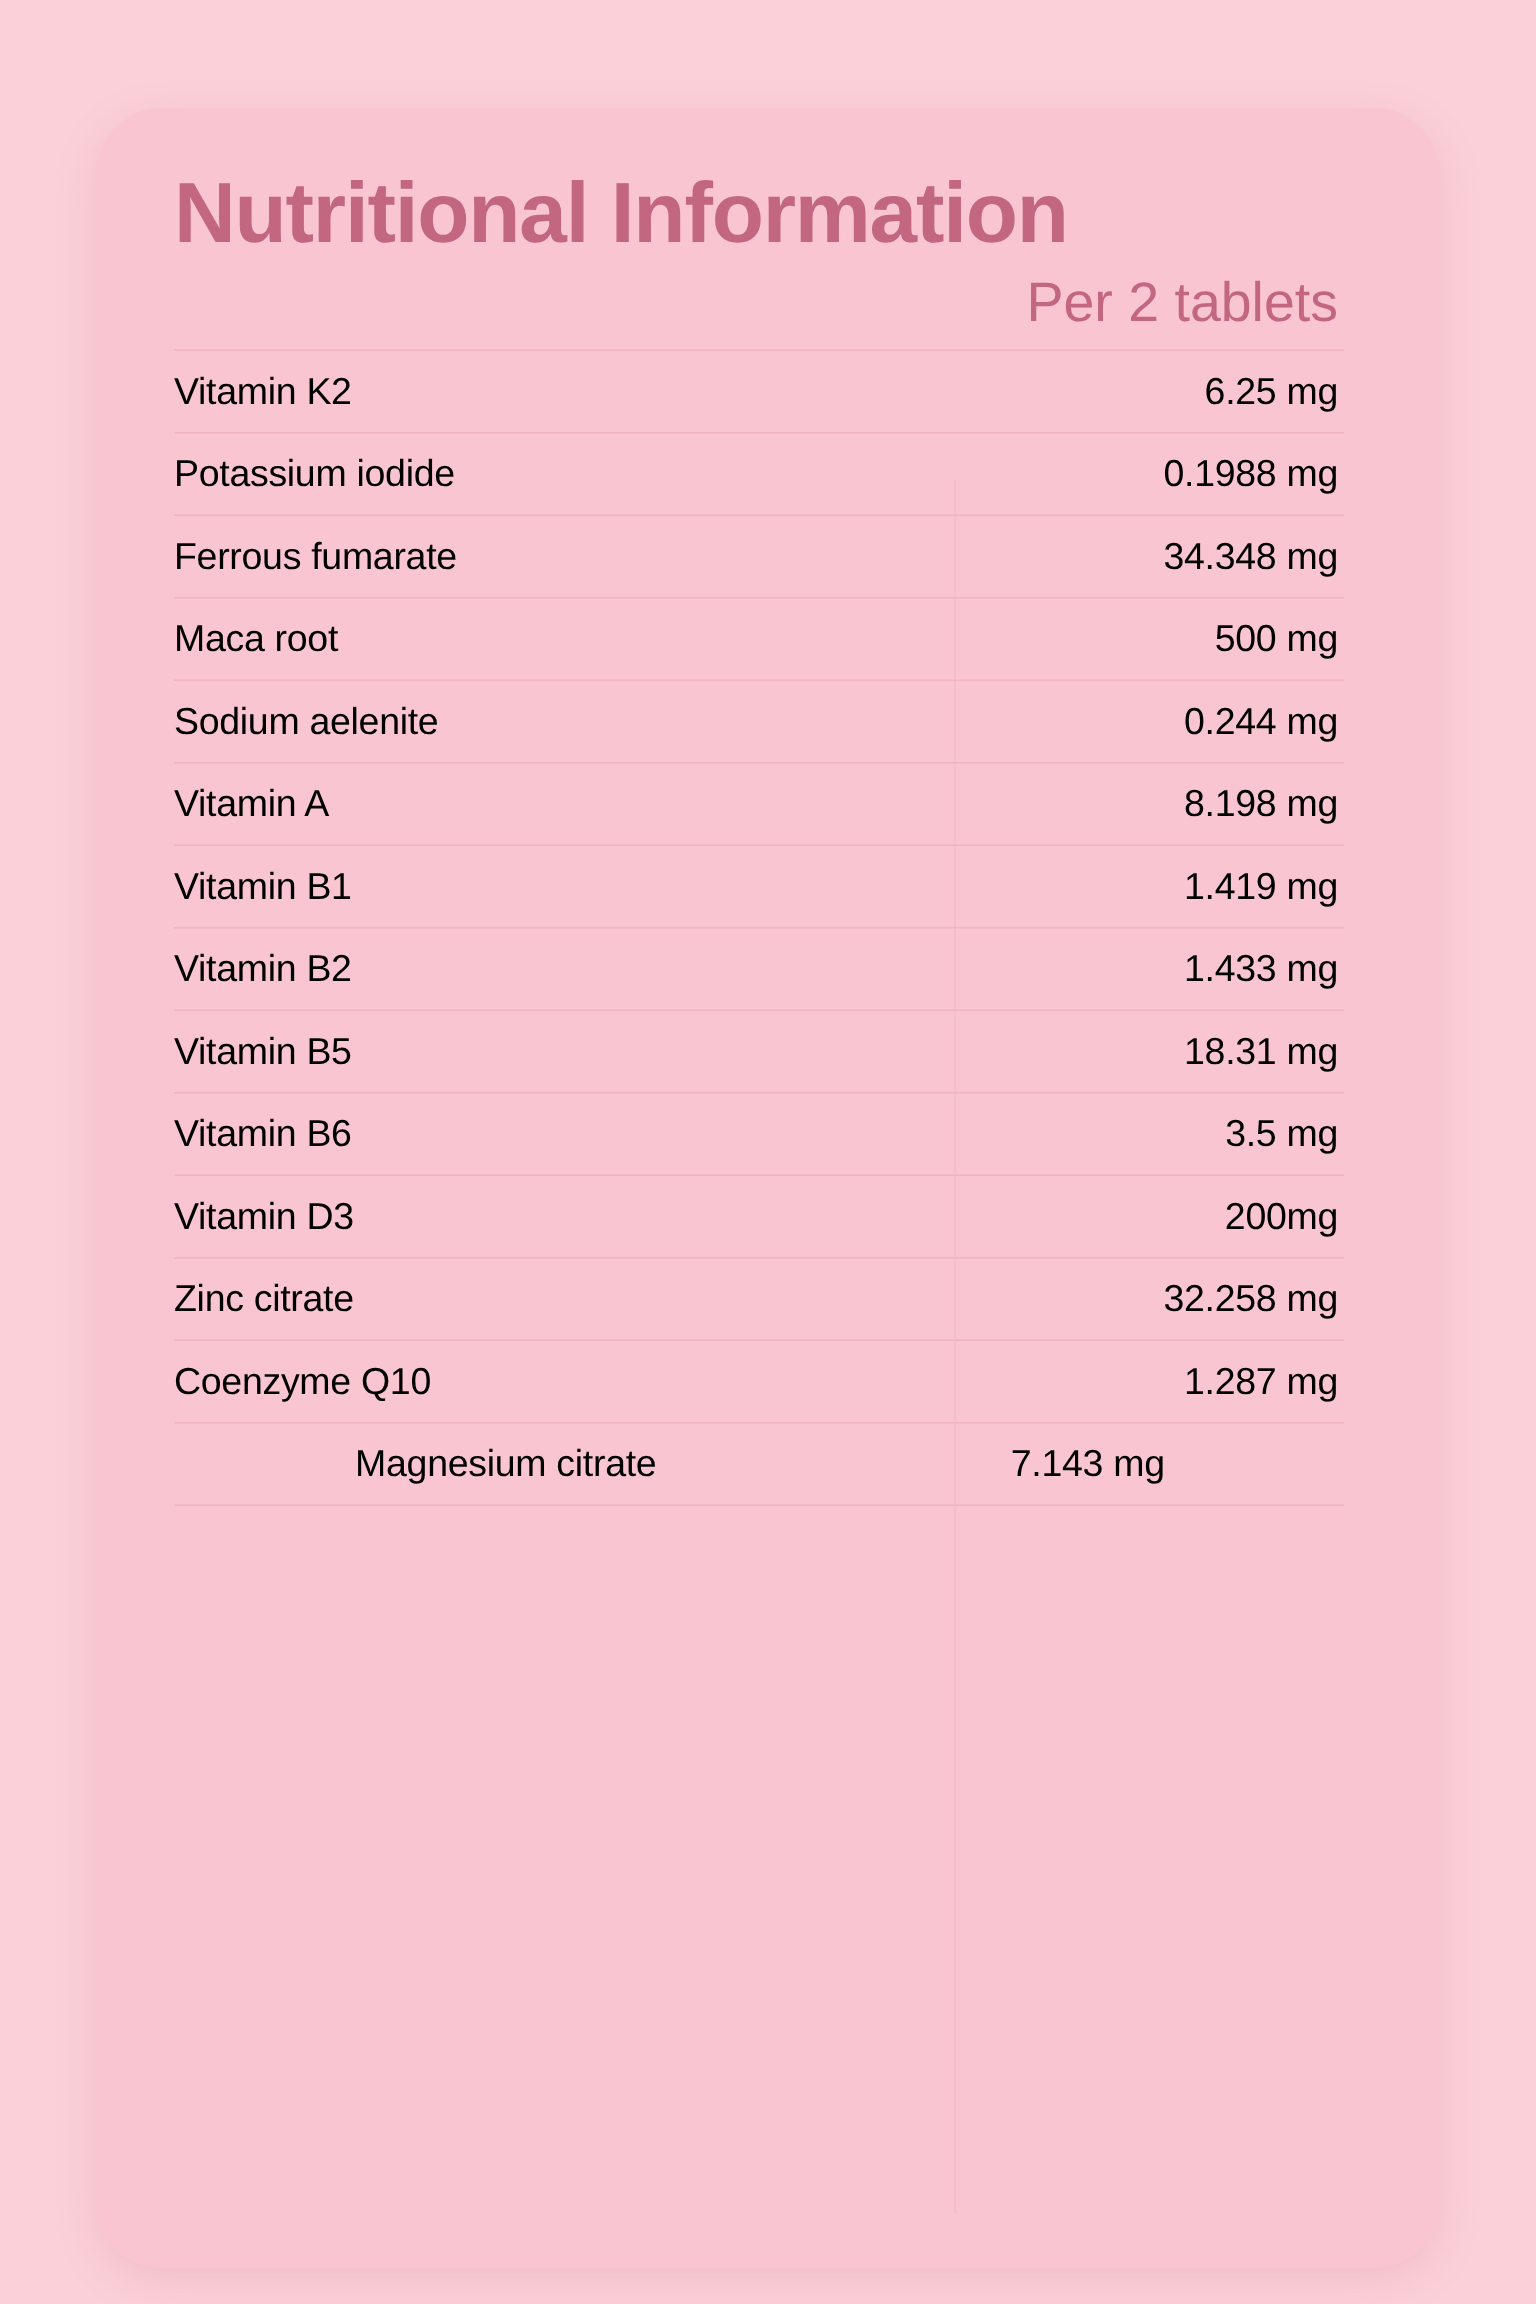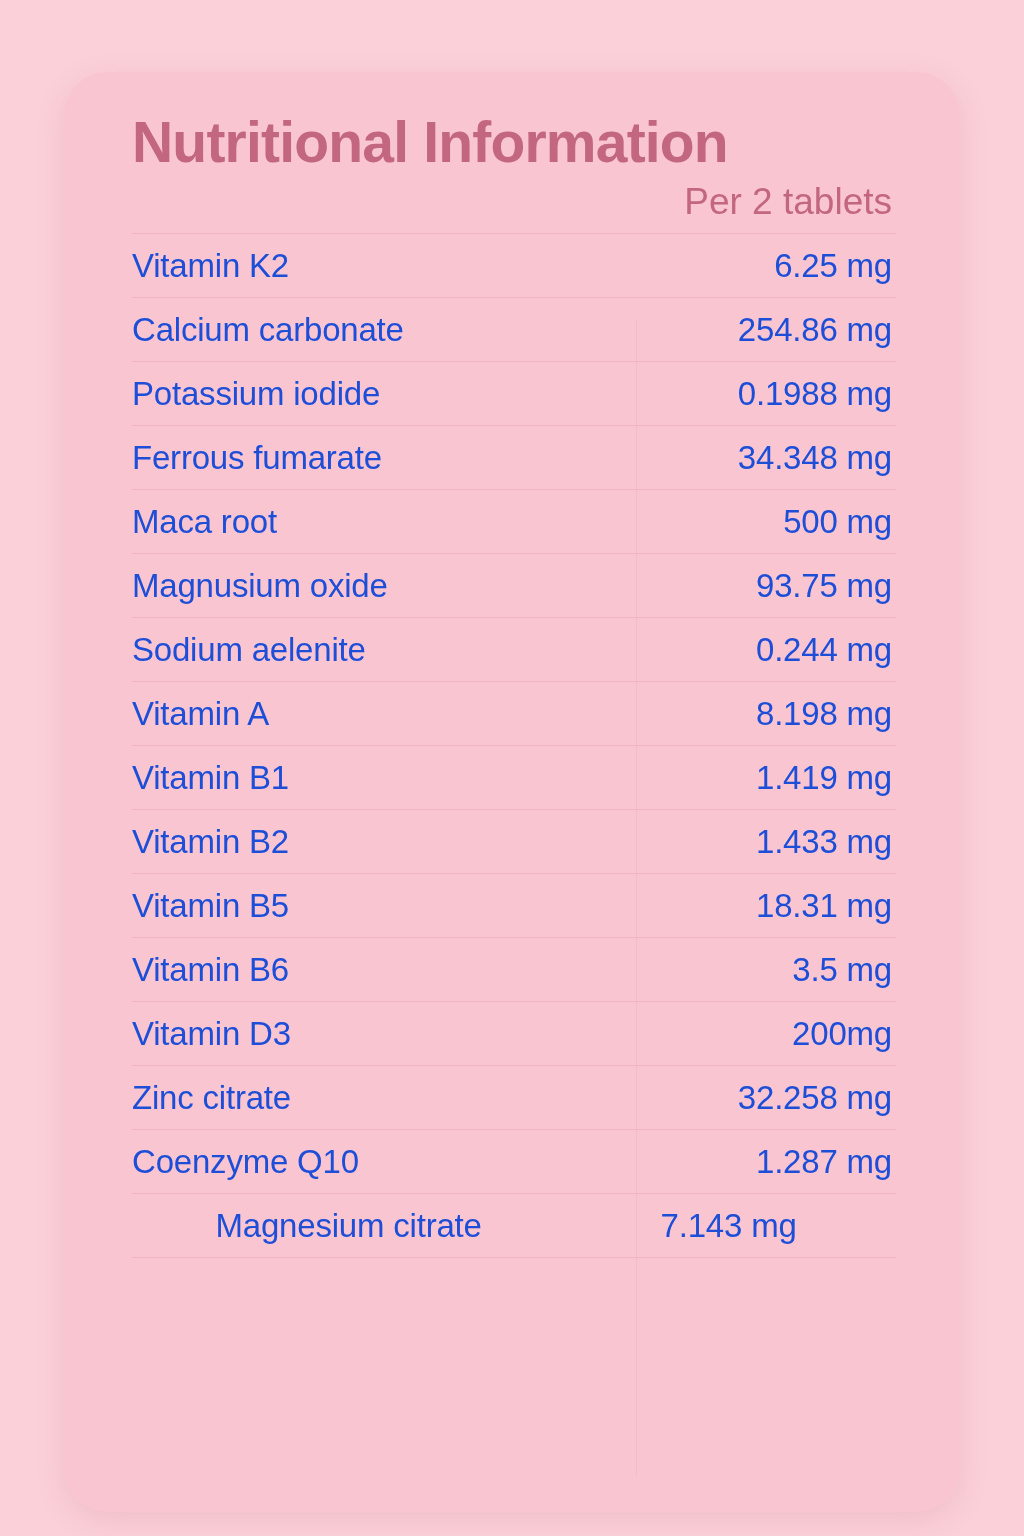--- a/index.html
+++ b/index.html
@@ -21,21 +21,21 @@
     height: 1440px;
     background: #f9c5d1;
     border-radius: 44px;
     box-shadow: 0 8px 28px rgba(190, 110, 135, 0.18);
     box-sizing: border-box;
     padding: 0 0 0 0;
     overflow: hidden;
   }
   .inner {
     position: absolute;
-    left: 68px;
+    left: 52px;
     right: 64px;
     top: 40px;
   }
   .title {
     color: #c2677f;
     font-size: 57px;
     font-weight: bold;
     letter-spacing: -0.8px;
     line-height: 1.06;
     margin: 0 0 4px 0;
@@ -51,22 +51,22 @@
     font-size: 37px;
     line-height: 1.1;
     margin-left: 27px;
   }
   table {
     width: 100%;
     border-collapse: collapse;
     table-layout: fixed;
   }
   td {
-    color: #1d4ed8;
-    font-size: 33px;
+    color: #000000;
+    font-size: 25px;
     padding: 13px 0 12px 0;
     border-top: 1.3px solid #f0b4c4;
     vertical-align: baseline;
     white-space: nowrap;
   }
   td.name {
     width: 57%;
     text-align: left;
     letter-spacing: -0.2px;
   }
@@ -99,38 +99,30 @@
     <div class="subtitle-row">
       <span class="subtitle">Per 2 tablets</span>
     </div>
     <table>
       <tbody>
           <tr>
             <td class="name">Vitamin K2</td>
             <td class="value">6.25 mg</td>
           </tr>
           <tr>
-            <td class="name">Calcium carbonate</td>
-            <td class="value">254.86 mg</td>
-          </tr>
-          <tr>
             <td class="name">Potassium iodide</td>
             <td class="value">0.1988 mg</td>
           </tr>
           <tr>
             <td class="name">Ferrous fumarate</td>
             <td class="value">34.348  mg</td>
           </tr>
           <tr>
             <td class="name">Maca root</td>
             <td class="value">500 mg</td>
-          </tr>
-          <tr>
-            <td class="name">Magnusium oxide</td>
-            <td class="value">93.75 mg</td>
           </tr>
           <tr>
             <td class="name">Sodium aelenite</td>
             <td class="value">0.244 mg</td>
           </tr>
           <tr>
             <td class="name">Vitamin A</td>
             <td class="value">8.198 mg</td>
           </tr>
           <tr>

